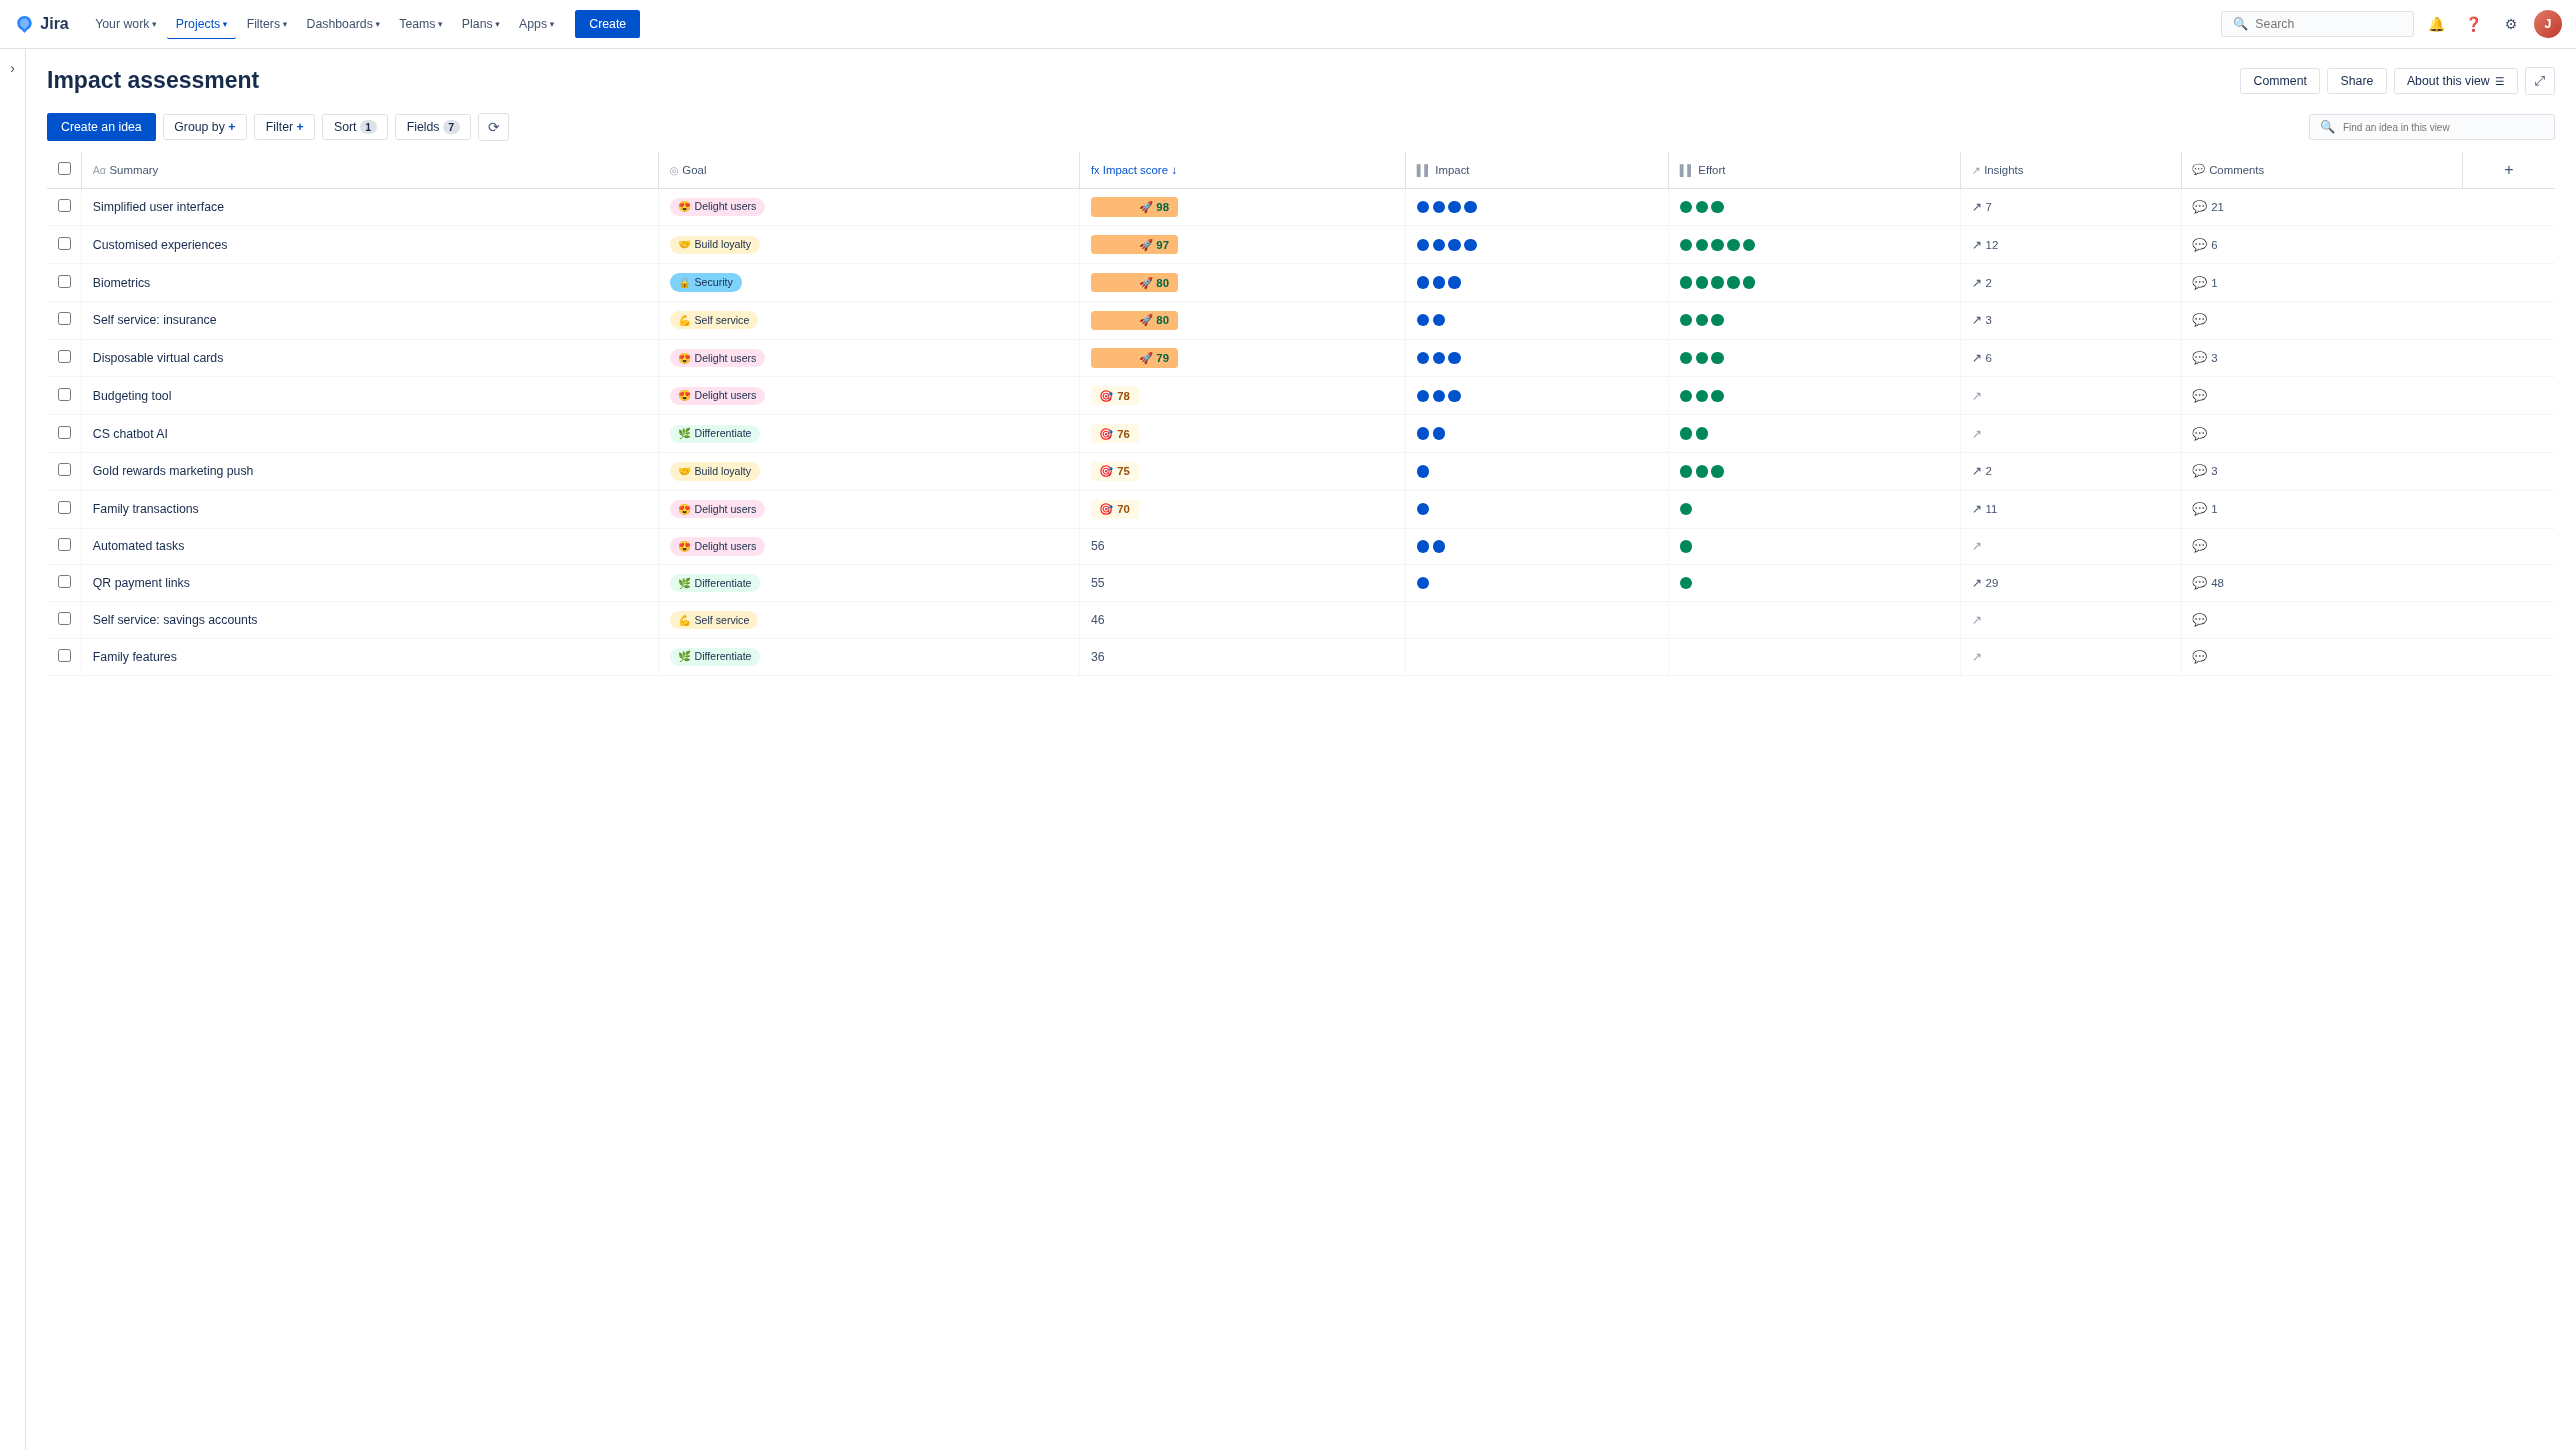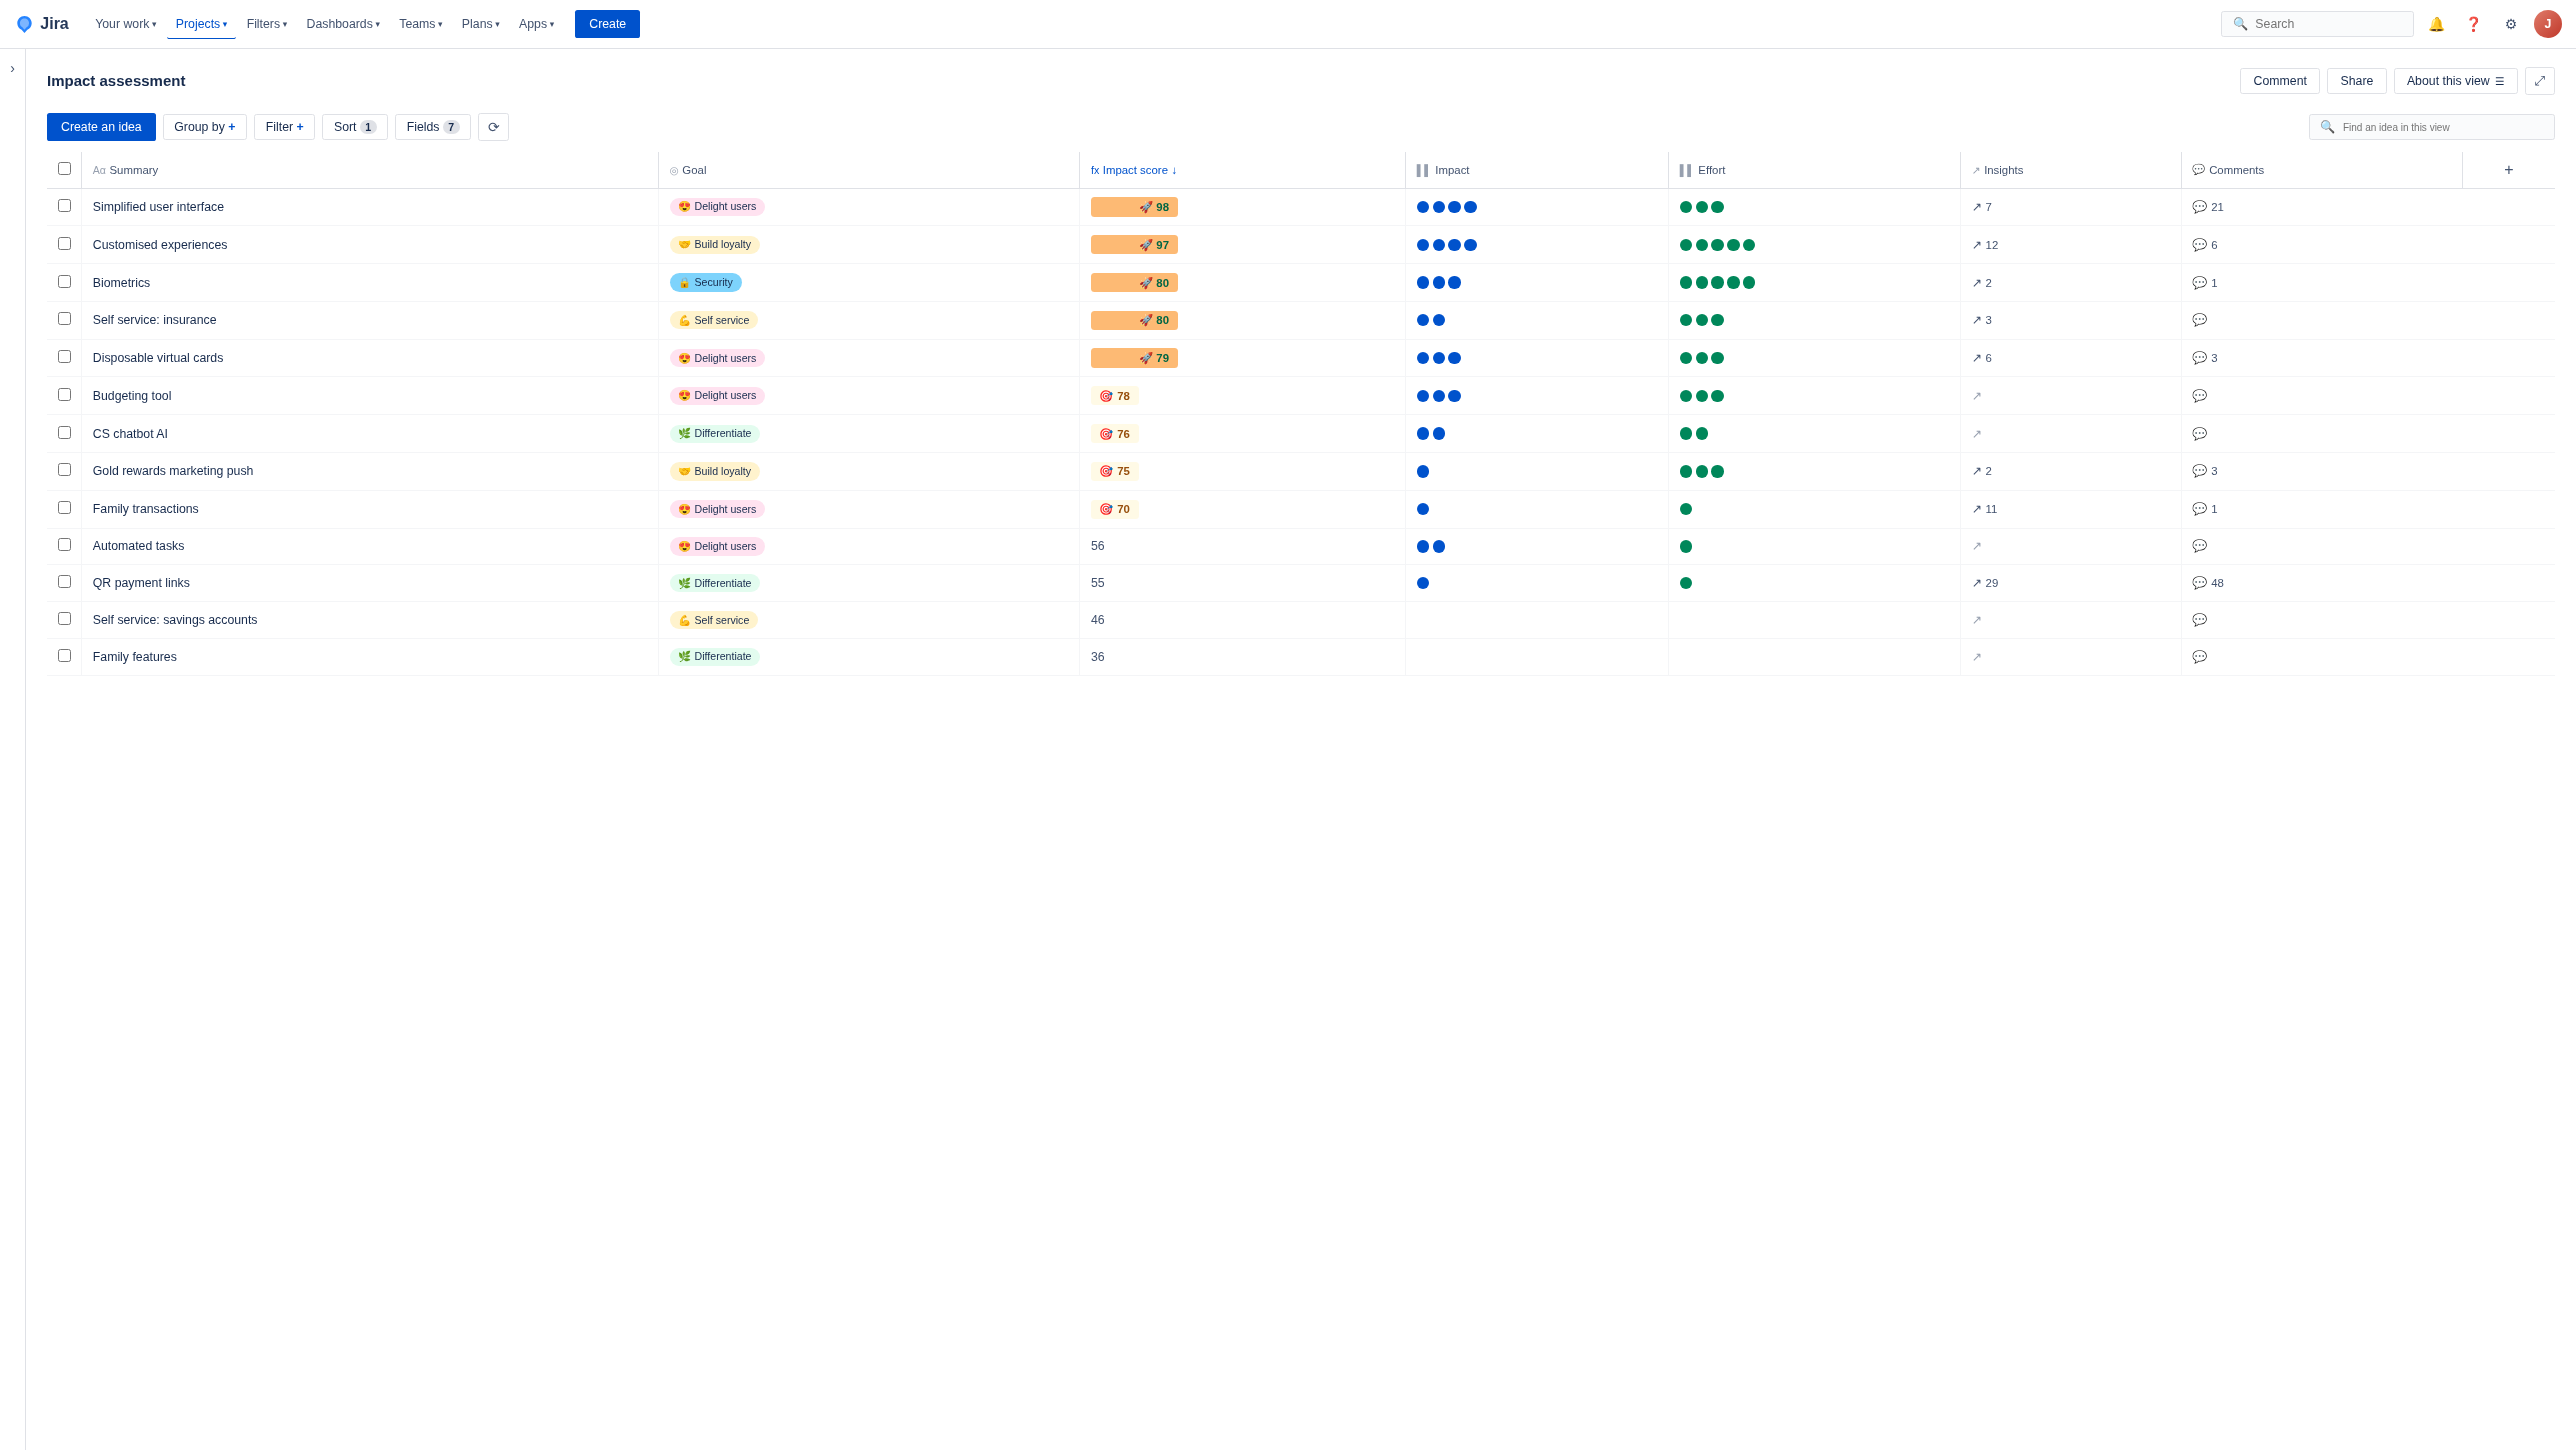--- a/index.html
+++ b/index.html
@@ -43,21 +43,21 @@
       display: flex; align-items: flex-start; justify-content: center;
       padding-top: 10.6px; cursor: pointer; color: #42526e; font-size: 14px;
     }
     .content { flex: 1; overflow: auto; background: #fff; }
 
     
     .view-header {
       display: flex; align-items: center; justify-content: space-between;
       padding: 17.6px 21px 10.6px;
     }
-    .view-title { font-size: 15px; font-weight: 600; color: #172b4d; }
+    .view-title { font-size: 23px; font-weight: 600; color: #172b4d; }
     .view-header-actions { display: flex; align-items: center; gap: 7px; padding-left: 24px; }
     .btn-outline {
       border: 0.9px solid #dfe1e6; background: #fff; color: #172b4d;
       padding: 5.3px 12.3px; border-radius: 2.6px; font-size: 12.3px; cursor: pointer;
     }
     .btn-about { display: flex; align-items: center; gap: 5.3px; justify-content: space-between; }
     .btn-expand { border: 0.9px solid #dfe1e6; background: #fff; padding: 5.3px 8.8px; border-radius: 2.6px; cursor: pointer; color: #42526e; }
 
     
     .toolbar {

